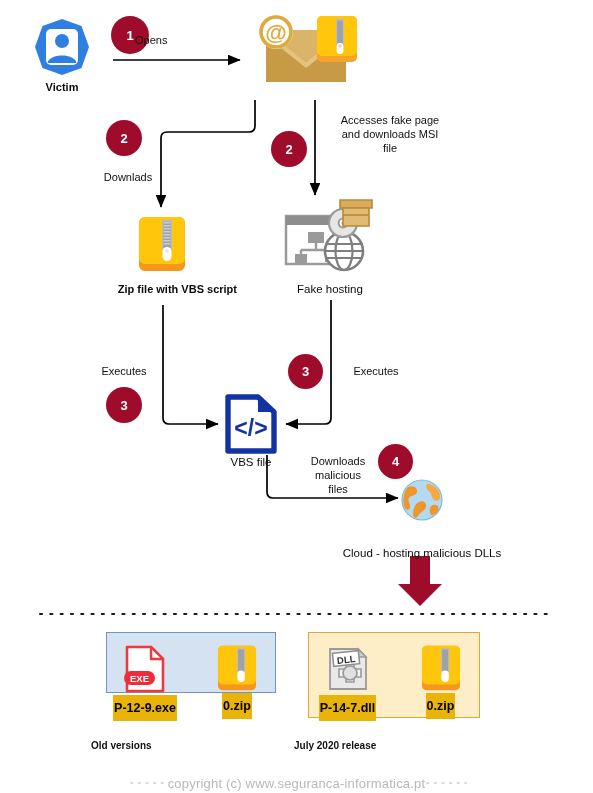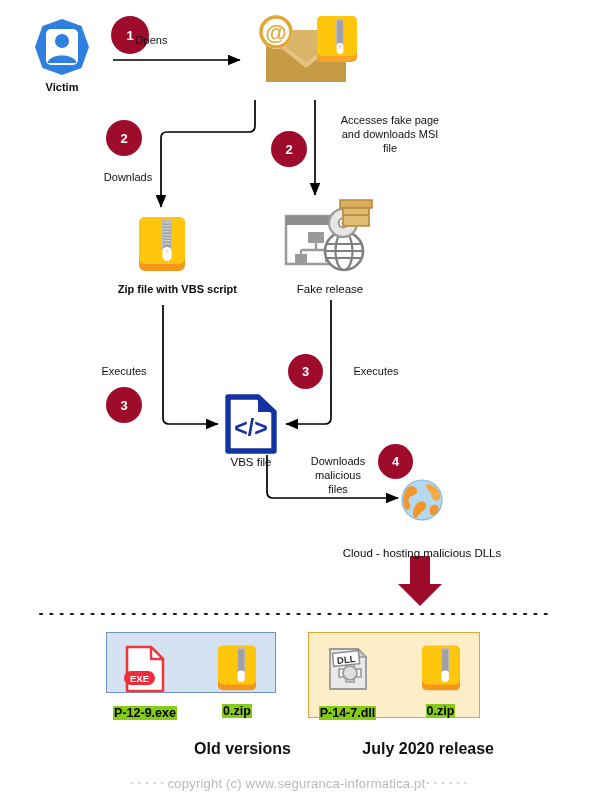--- a/index.html
+++ b/index.html
@@ -61,33 +61,33 @@
     gap:16px;
     padding-top:11px;
   }
   .fileitem{
     display:flex;
     flex-direction:column;
     align-items:center;
     width:78px;
   }
   .fileitem .fname{
-    margin-top:12px;
+    margin-top:1px;
     font-size:12.5px;
     font-weight:bold;
     color:#000;
-    background:#84cc16;
-    padding:0 1px;
+    background:#eab308;
+    padding:6px 1px;
     white-space:nowrap;
   }
   .caption{
     position:absolute;
     width:200px;
-    text-align:right;
-    font-size:16px;
+    text-align:left;
+    font-size:10px;
     font-weight:bold;
     color:#111;
   }
 
   
   .footer{
     position:absolute;
     left:0;right:0;
     text-align:center;
     font-size:13px;
@@ -200,21 +200,21 @@
 
       <circle cx="59" cy="27" r="14" fill="#e6e6e6" stroke="#9a9a9a" stroke-width="2.2"></circle>
       <circle cx="59" cy="27" r="4.4" fill="#ffffff" stroke="#9a9a9a" stroke-width="2"></circle>
       <circle cx="59" cy="27" r="1.6" fill="#c79b45"></circle>
 
       <path d="M56 4 L88 4 L88 12 L56 12 Z" fill="#d8ac5e" stroke="#b88a36" stroke-width="1.6"></path>
       <path d="M59 12 L85 12 L85 30 L59 30 Z" fill="#e0bb76" stroke="#b88a36" stroke-width="1.6"></path>
       <path d="M59 19 L85 19" stroke="#b88a36" stroke-width="1.6"></path>
     </svg>
   </div>
-  <div class="node-cap reg" style="left:265px;top:282px;width:130px;">Fake release</div>
+  <div class="node-cap reg" style="left:265px;top:282px;width:130px;">Fake hosting</div>
 
   <div class="abs" style="left:224px;top:394px;">
     <svg width="54" height="60" viewBox="0 0 54 60">
       <path d="M4 3 L34 3 L50 18 L50 57 L4 57 Z" fill="#ffffff" stroke="#1433a3" stroke-width="5.4" stroke-linejoin="round"></path>
       <path d="M34 3 L50 18 L34 18 Z" fill="#1433a3"></path>
       <text x="27" y="42" text-anchor="middle" font-family="'Liberation Sans',sans-serif" font-size="23" font-weight="bold" fill="#1433a3">&lt;/&gt;</text>
     </svg>
   </div>
   <div class="node-cap reg" style="left:201px;top:455px;width:100px;">VBS file</div>
 

